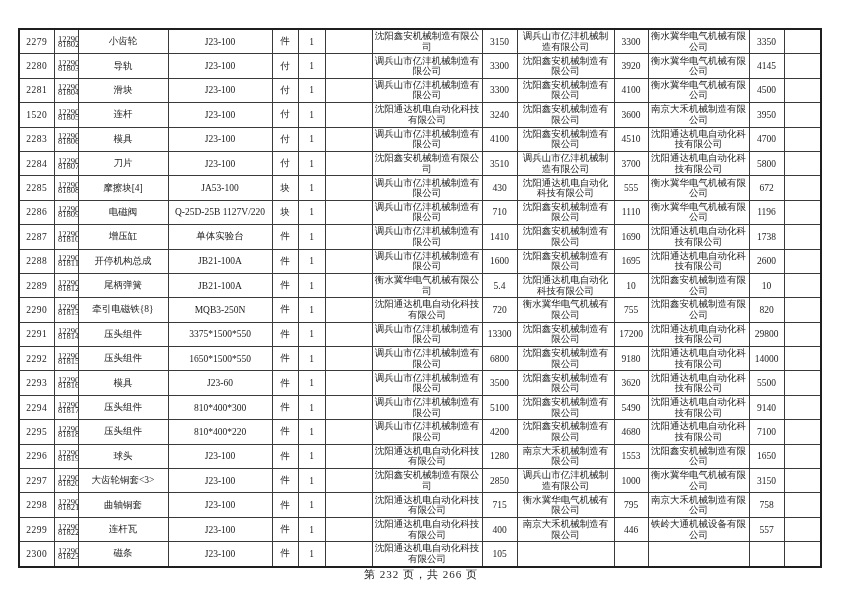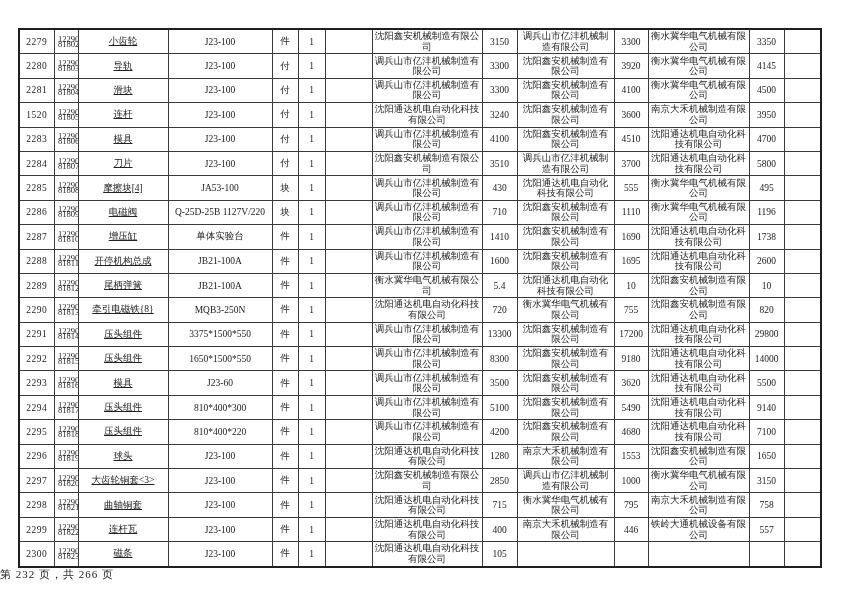--- a/index.html
+++ b/index.html
@@ -25,29 +25,30 @@
     text-align:center;
     vertical-align:middle;
     height:23.4px;
     overflow:hidden;
     font-size:9.5px;
     color:#222;
   }
   td.c-no{font-size:10px;letter-spacing:0.5px;}
   td.c-code{font-size:5px;line-height:5px;padding:0;color:#555;}
   td.c-code .ln{display:block;transform:scale(0.9);}
-  td.c-name{font-size:9.5px;text-decoration:underline;}
+  td.c-name{font-size:9.5px;}
   td.c-model{font-size:9.5px;white-space:nowrap;}
   td.c-unit,td.c-qty{font-size:9.5px;}
   td.c-sup{font-size:9.5px;line-height:10.5px;padding:0 4px;}
   td.c-price{font-size:9.5px;}
   td.c-blank{background:#ffffff;}
   .footer{
     position:absolute;
     left:0;top:567px;width:842px;
+    text-align:center;
     font-size:11px;
     letter-spacing:1px;
     color:#222;
   }
 </style>
 </head>
 <body>
 
 <div class="page">
 
@@ -198,21 +199,21 @@
       <td class="c-name">摩擦块[4]</td>
       <td class="c-model">JA53-100</td>
       <td class="c-unit">块</td>
       <td class="c-qty">1</td>
       <td class="c-blank"></td>
       <td class="c-sup">调兵山市亿沣机械制造有限公司</td>
       <td class="c-price">430</td>
       <td class="c-sup">沈阳通达机电自动化科技有限公司</td>
       <td class="c-price">555</td>
       <td class="c-sup">衡水冀华电气机械有限公司</td>
-      <td class="c-price">495</td>
+      <td class="c-price">672</td>
       <td class="c-blank"></td>
     </tr>
 
     <tr>
       <td class="c-no">2286</td>
       <td class="c-code">
         <span class="ln">12290210</span>
         <span class="ln">81809</span>
       </td>
       <td class="c-name">电磁阀</td>
@@ -334,21 +335,21 @@
       <td class="c-code">
         <span class="ln">12290210</span>
         <span class="ln">81815</span>
       </td>
       <td class="c-name">压头组件</td>
       <td class="c-model">1650*1500*550</td>
       <td class="c-unit">件</td>
       <td class="c-qty">1</td>
       <td class="c-blank"></td>
       <td class="c-sup">调兵山市亿沣机械制造有限公司</td>
-      <td class="c-price">8300</td>
+      <td class="c-price">6800</td>
       <td class="c-sup">沈阳鑫安机械制造有限公司</td>
       <td class="c-price">9180</td>
       <td class="c-sup">沈阳通达机电自动化科技有限公司</td>
       <td class="c-price">14000</td>
       <td class="c-blank"></td>
     </tr>
 
     <tr>
       <td class="c-no">2293</td>
       <td class="c-code">

